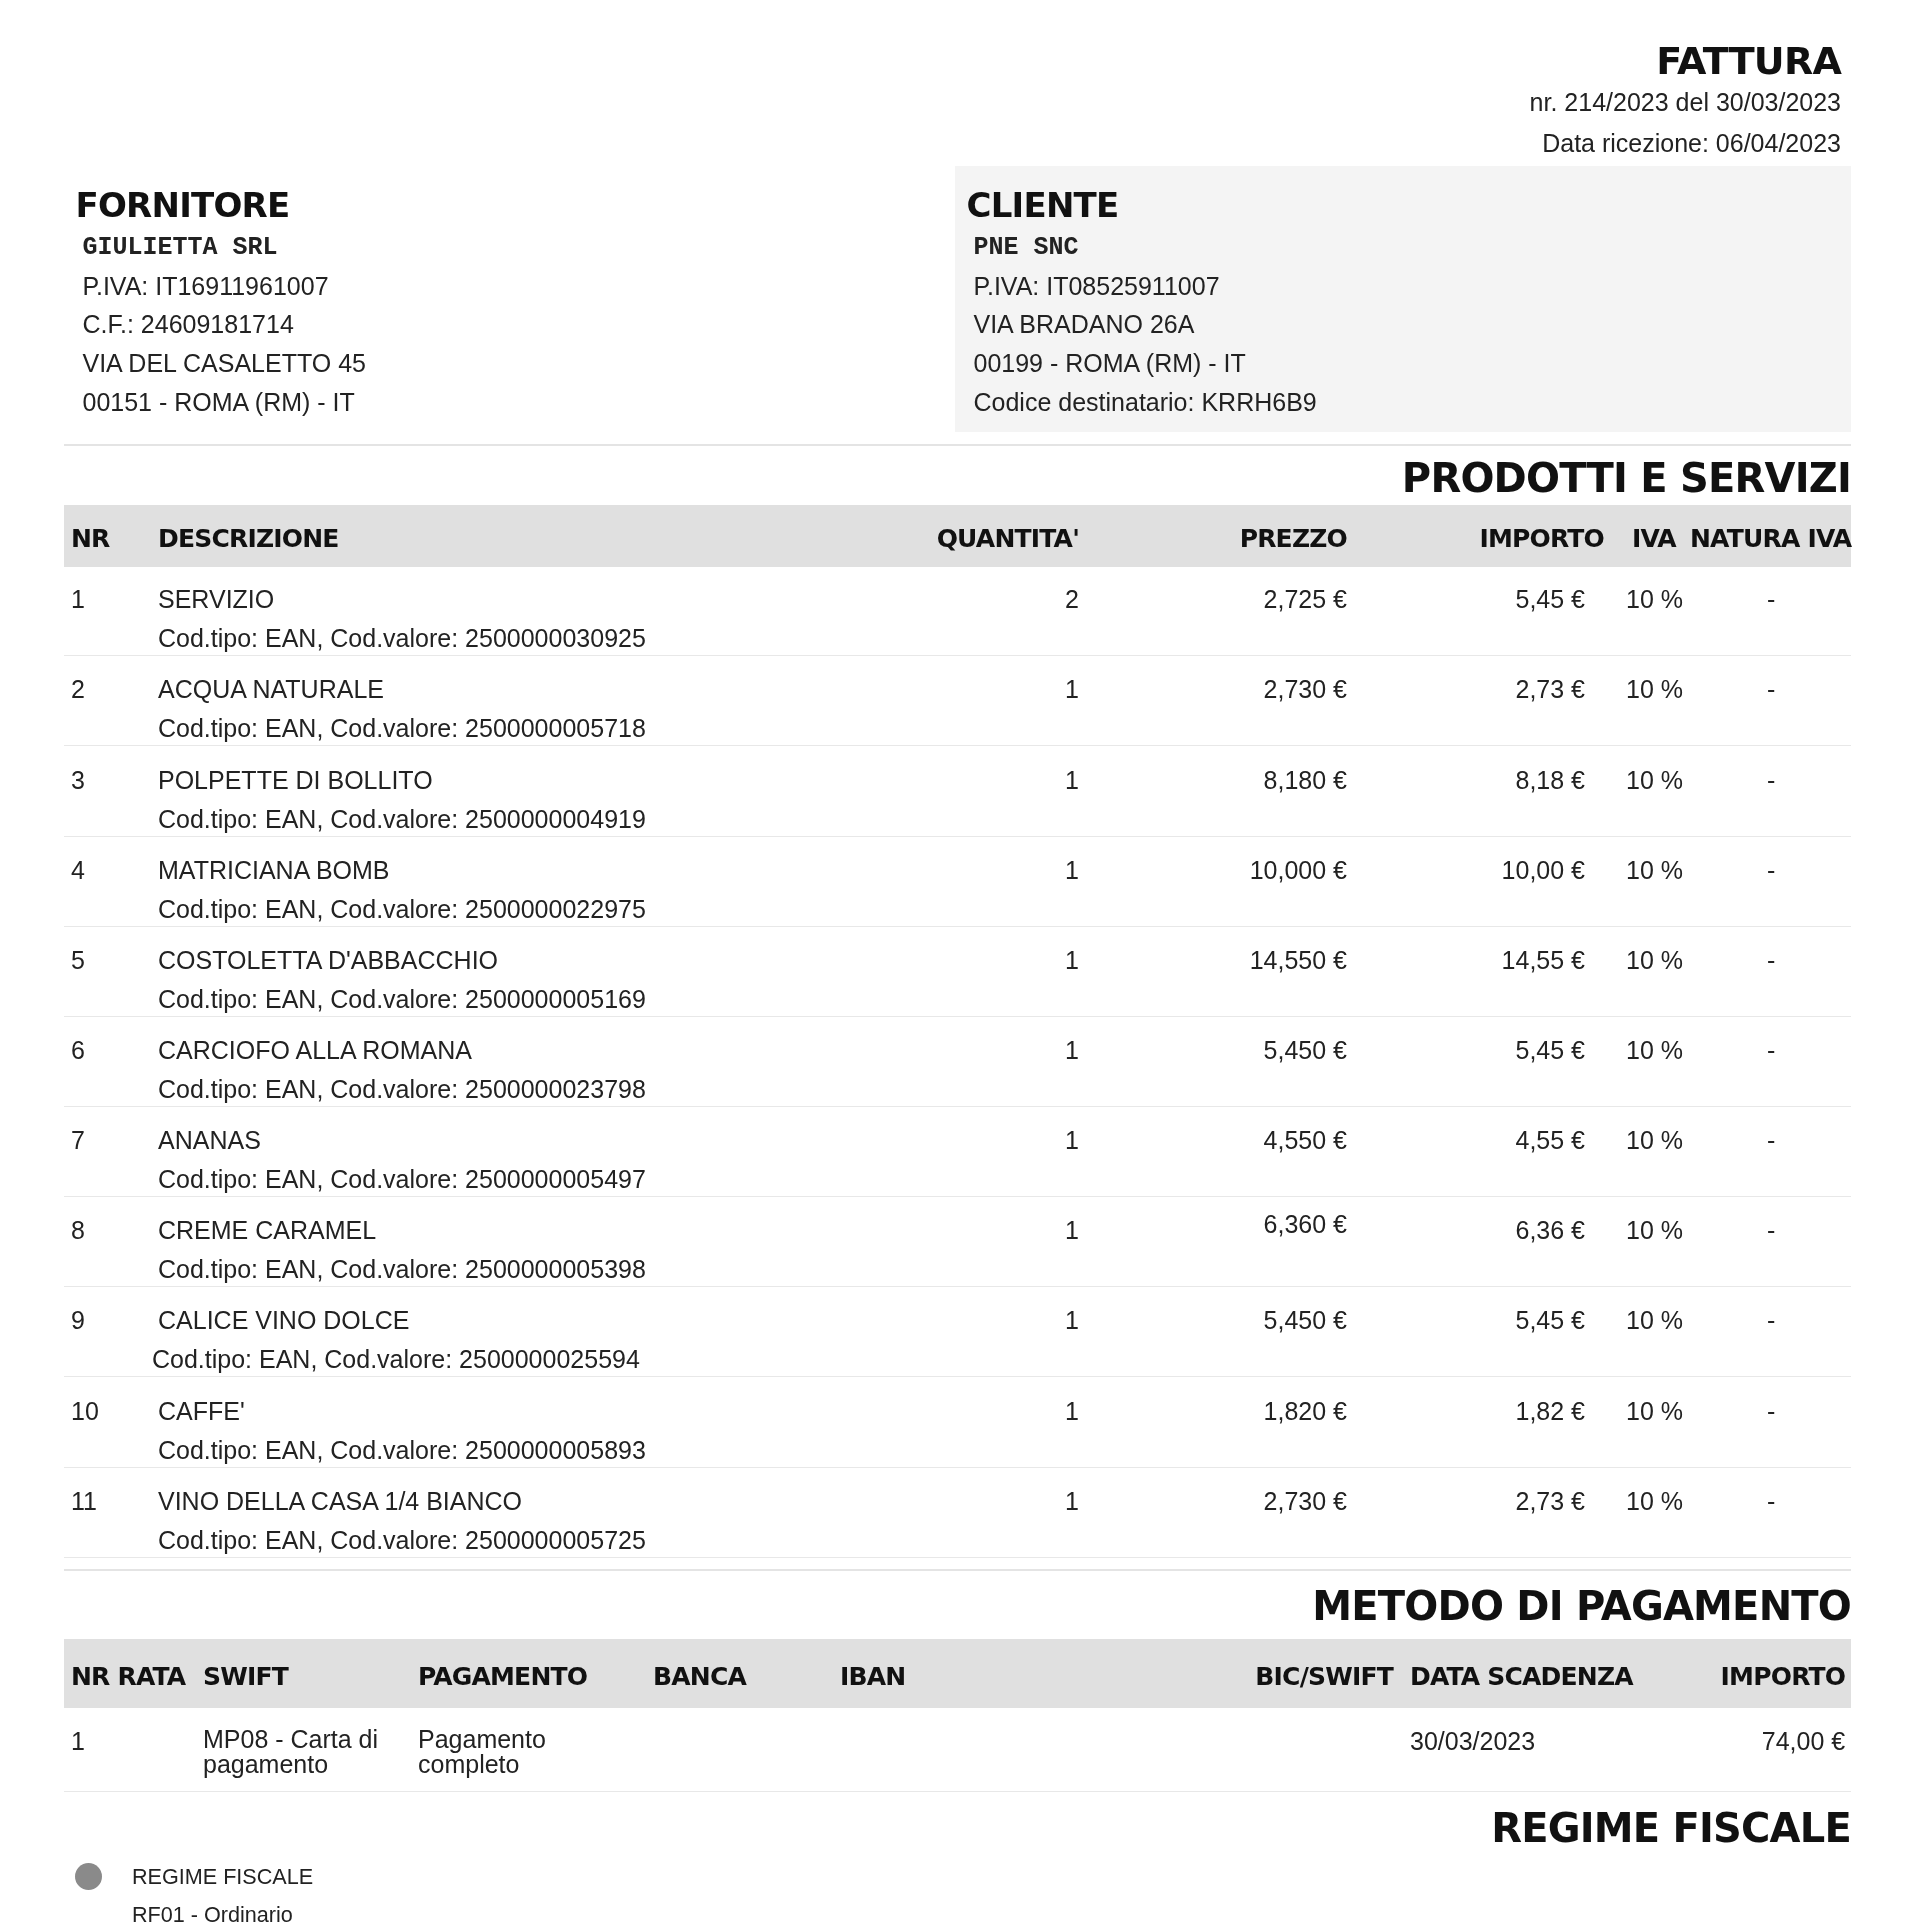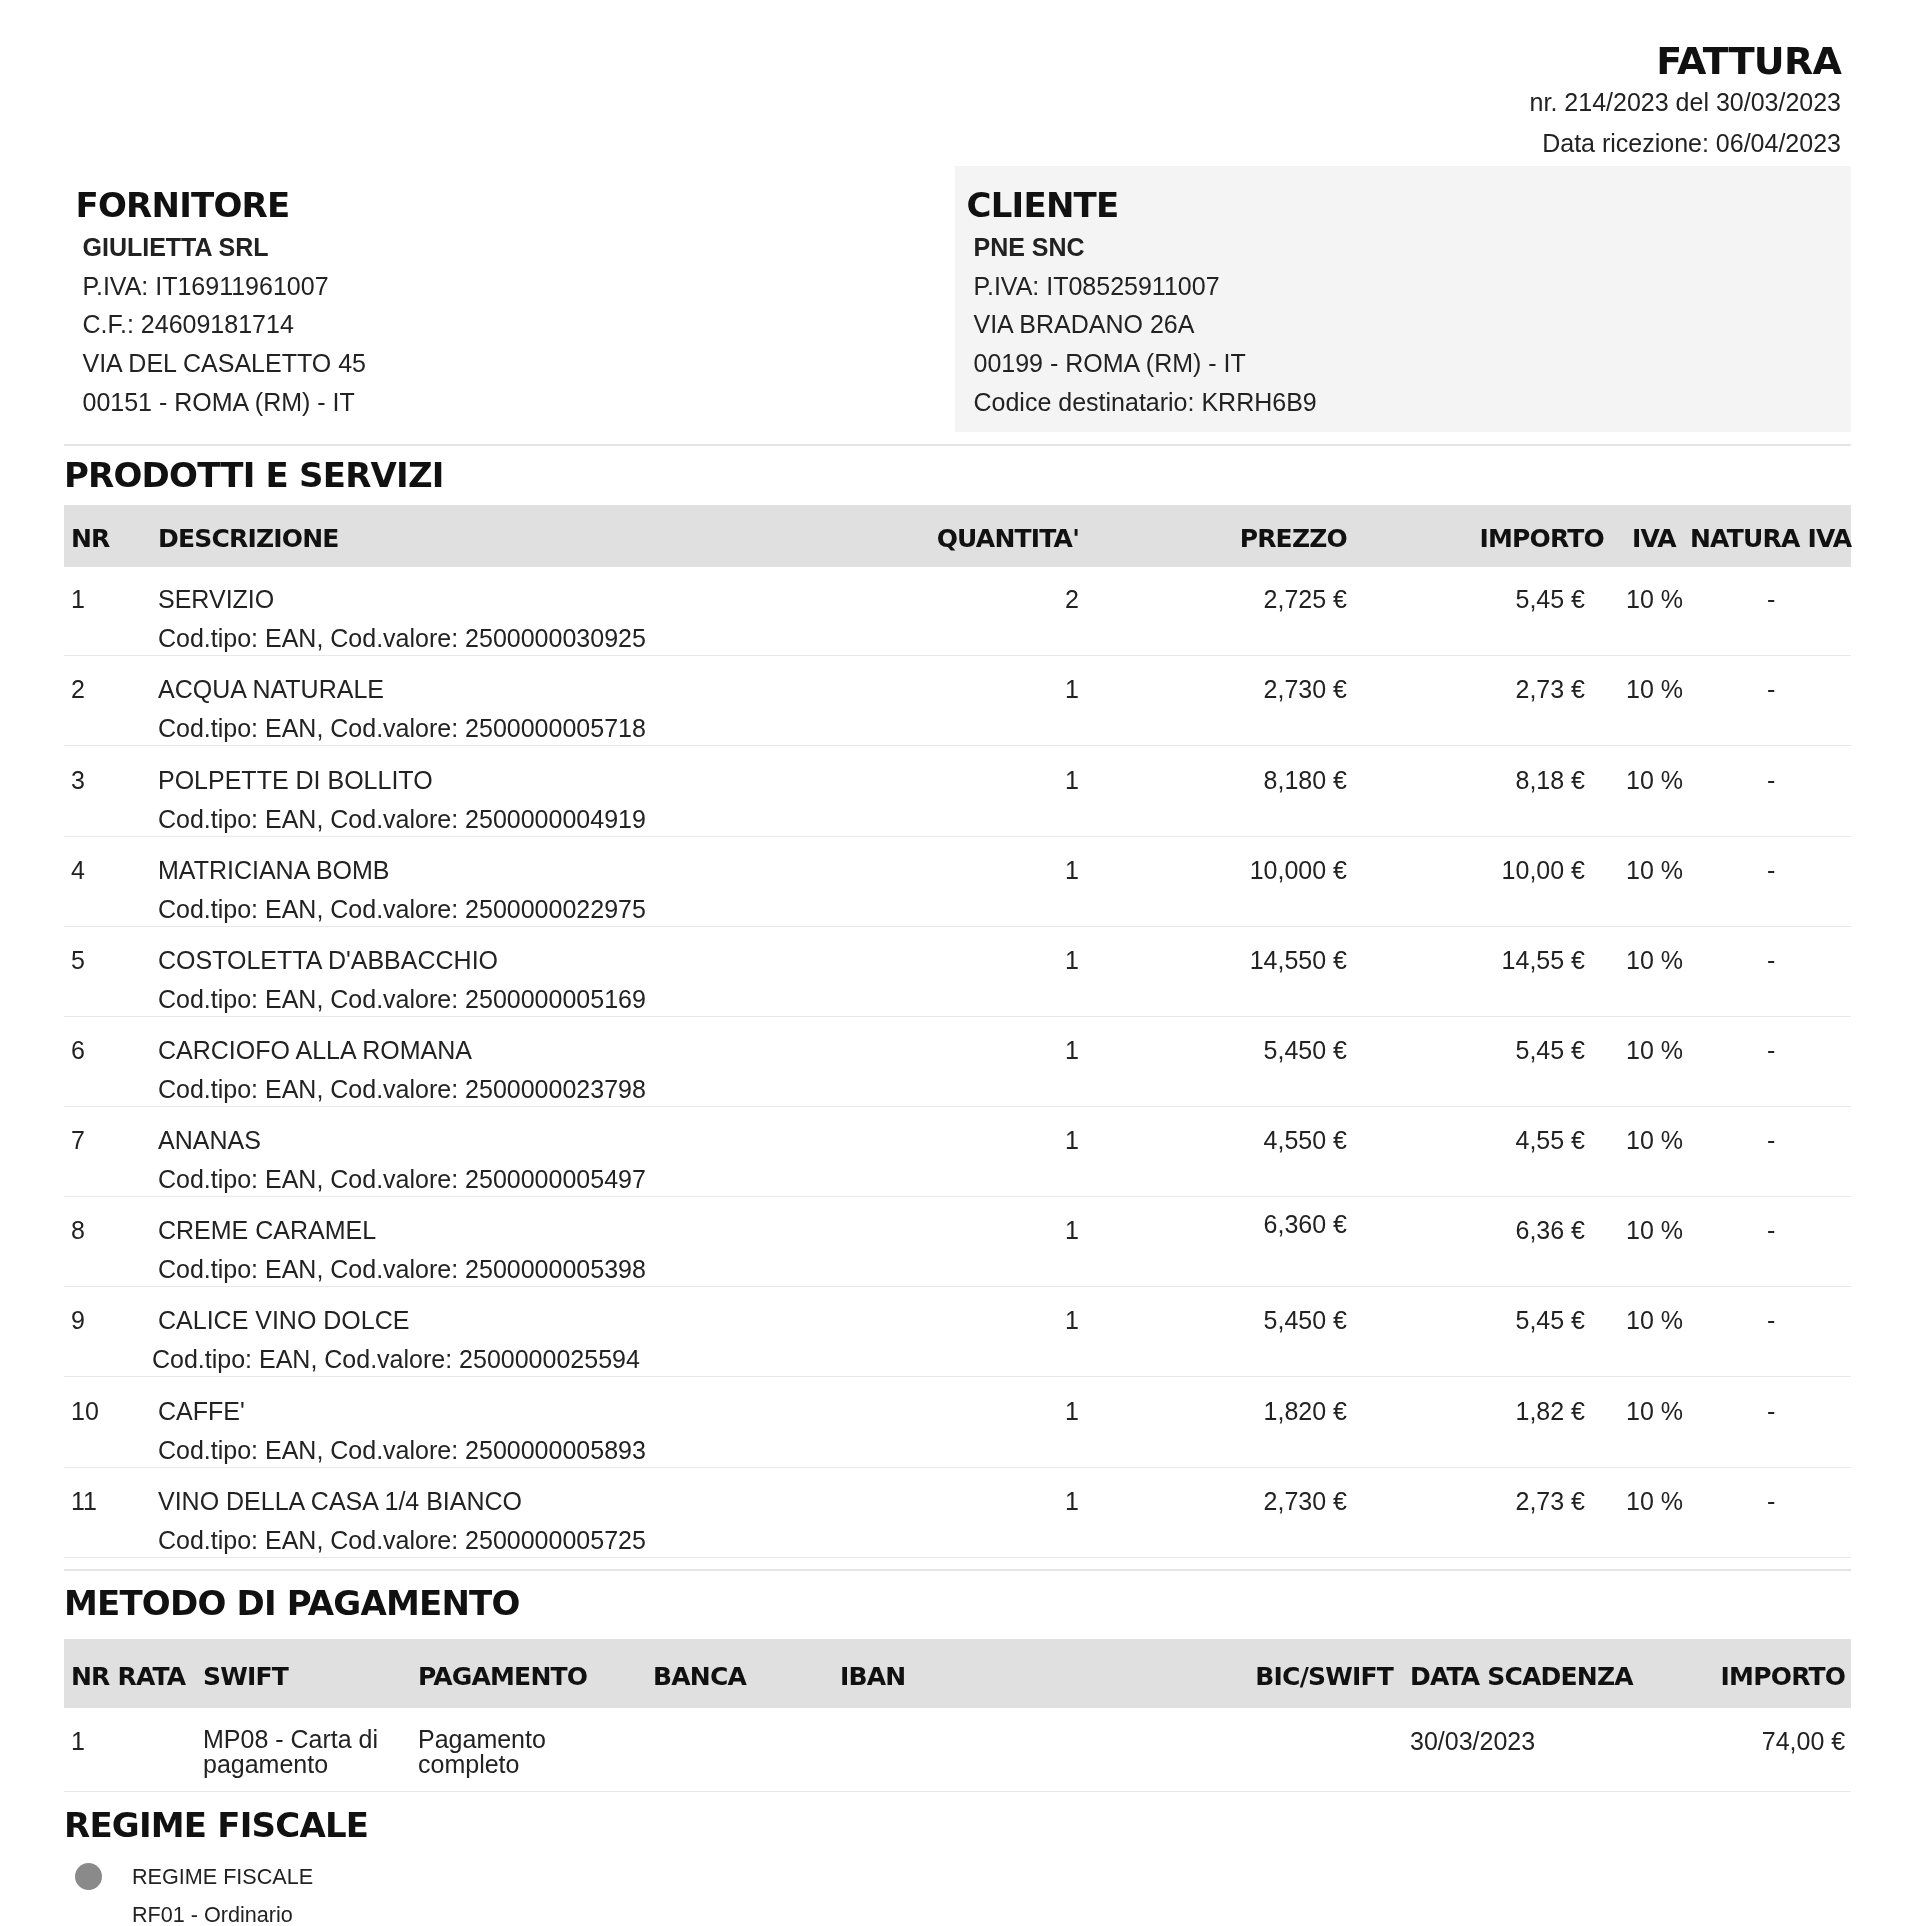--- a/index.html
+++ b/index.html
@@ -13,25 +13,25 @@
 
   
   .doc-title { position: absolute; right: 69px; top: 39px; font-size: 38px; color: #111; }
   .doc-sub { position: absolute; right: 69px; font-size: 25px; text-align: right; }
 
   
   .party { position: absolute; top: 166px; width: 896px; height: 266px; box-sizing: border-box; padding-left: 11.6px; }
   .party.client { background: #f4f4f4; }
   .party h2 { margin: 0; position: absolute; top: 18.5px; left: 11.6px; font-size: 34px; color: #111; }
   .party .line { position: absolute; left: 18.5px; font-size: 25px; }
-  .party .line.bold { font-weight: bold; }
+  .party .line.bold { font-weight: bold; font-family: Liberation Mono, monospace; }
 
   .hr { position: absolute; left: 64px; width: 1787px; height: 1.5px; background: #e4e4e4; }
 
-  .section-title { position: absolute; left: 64px; width: 1787px; text-align: left; font-size: 34px; color: #111; }
+  .section-title { position: absolute; left: 64px; width: 1787px; text-align: right; font-size: 40px; color: #111; }
 
   
   .thead { position: absolute; left: 64px; width: 1787px; background: #e0e0e0; }
   .th { position: absolute; font-size: 25px; color: #111; white-space: nowrap; }
   .td { position: absolute; font-size: 25px; white-space: nowrap; }
   .r { text-align: right; }
   .row { position: absolute; left: 64px; width: 1787px; height: 90px; border-bottom: 1.5px solid #e8e8e8; box-sizing: border-box; }
 
   
   .dot { position: absolute; width: 27px; height: 27px; border-radius: 50%; background: #8a8a8a; }

